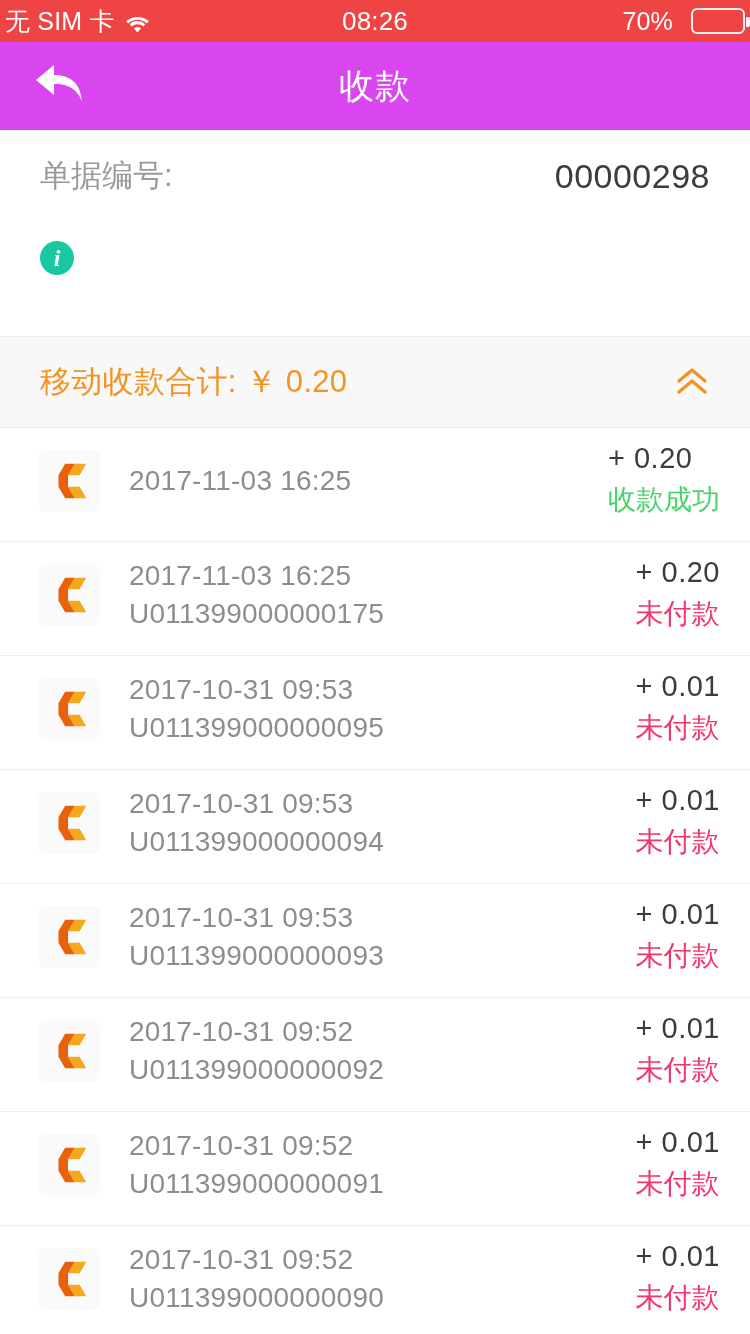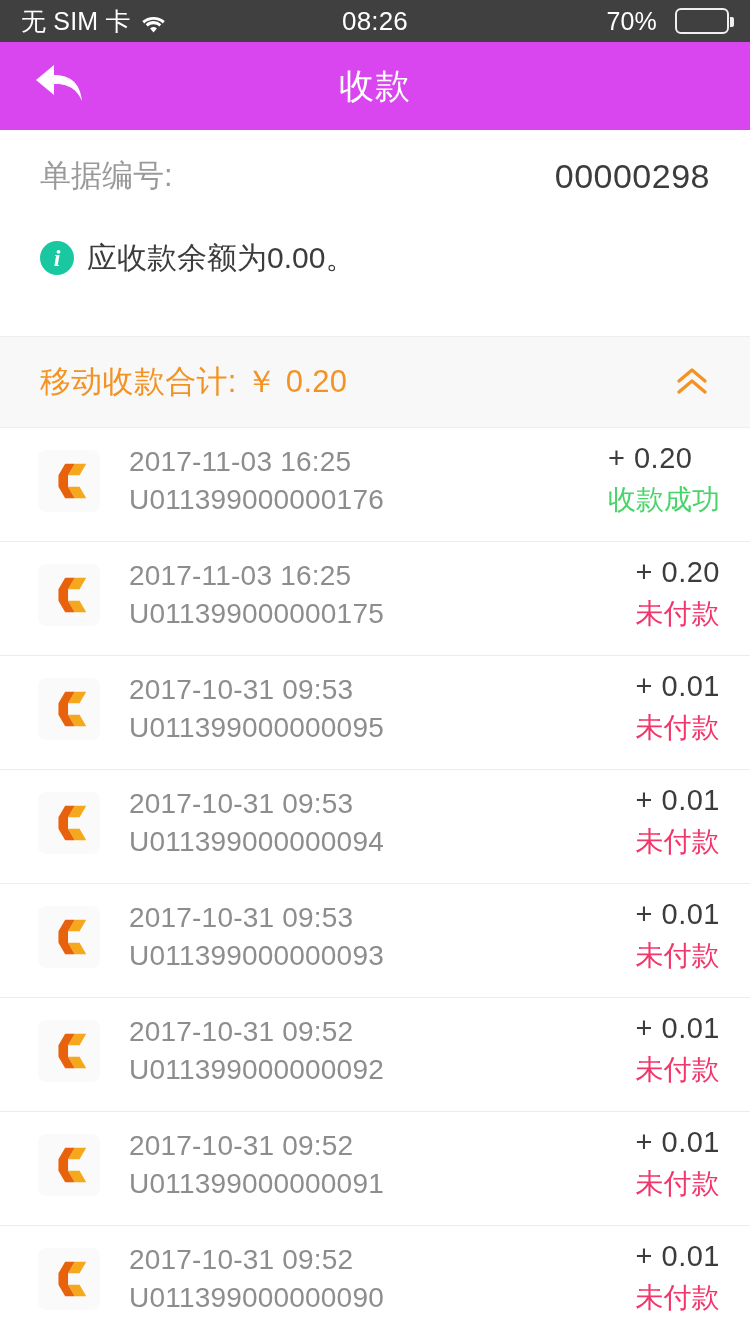--- a/index.html
+++ b/index.html
@@ -6,22 +6,22 @@
   html, body {
     width:750px; height:1334px;
     font-family:"Liberation Sans","DejaVu Sans",sans-serif;
     background:#ffffff;
     overflow:hidden;
   }
   .phone { width:750px; height:1334px; position:relative; background:#ffffff; }
 
   
   .statusbar{
-    height:42px; background:#404040; color:#ffffff;
-    display:flex; align-items:center; padding:0 21px;
+    height:42px; background:#ef4444; color:#ffffff;
+    display:flex; align-items:center; padding:0 5px;
     font-size:25px; letter-spacing:.2px;
   }
   .sb-left{ display:flex; align-items:center; gap:9px; flex:1; }
   .sb-center{ flex:0 0 auto; font-size:26px; }
   .sb-right{ flex:1; display:flex; align-items:center; justify-content:flex-end; gap:18px; }
   .wifi{ width:27px; height:20px; display:block; }
   .battery{ position:relative; width:54px; height:26px; border:2px solid rgba(255,255,255,.92);
             border-radius:6px; padding:2px; }
   .battery .lvl{ height:100%; background:#ffffff; border-radius:3px; }
   .battery:after{ content:""; position:absolute; right:-7px; top:7px; width:4px; height:10px;
@@ -115,21 +115,20 @@
     <div class="nav-title">收款</div>
   </div>
 
   <div class="doc-block">
     <div class="doc-row">
       <span class="doc-label">单据编号:</span>
       <span class="doc-value">00000298</span>
     </div>
     <div class="notice">
       <span class="info-ico">i</span>
-      <span class="notice-txt">应收款余额为0.00。</span>
     </div>
   </div>
 
   <div class="gap"></div>
 
   <div class="summary">
     <span class="summary-txt">移动收款合计: ￥ 0.20</span>
     <span class="chev">
       <svg viewBox="0 0 36 30">
         <path d="M5 14 L18 3 L31 14" fill="none" stroke="#F39324" stroke-width="3.4" stroke-linecap="round" stroke-linejoin="round"></path>
@@ -145,21 +144,20 @@
         <path fill="#F5A81C" d="M30 6 L42 6 L35 18 L23 18 Z"></path>
         <path fill="#F5A81C" d="M30 42 L42 42 L35 30 L23 30 Z"></path>
         <path fill="#E8620C" d="M23 18 L35 18 L29 24 L35 30 L23 30 L17 24 Z" opacity="0"></path>
         <path fill="#E8620C" d="M30 6 L23 18 L23 30 L30 42 L20 42 L13 30 L13 18 L20 6 Z"></path>
         <path fill="#E8620C" d="M13 24 L23 24 L23 30 L13 30 Z" opacity="0"></path>
         <path fill="#F5A81C" d="M13 22 L26 22 L26 26 L13 26 Z" opacity="0"></path>
       </svg>
     </span>
     <span class="mid">
       <span class="r-time">2017-11-03 16:25</span>
-      <span class="r-no">U011399000000176</span>
     </span>
     <span class="right">
       <span class="r-amt">+ 0.20</span>
       <span class="r-status st-success">收款成功</span>
     </span>
   </div>
 
   <div class="row">
     <span class="logo">
       <svg viewBox="0 0 48 48">

